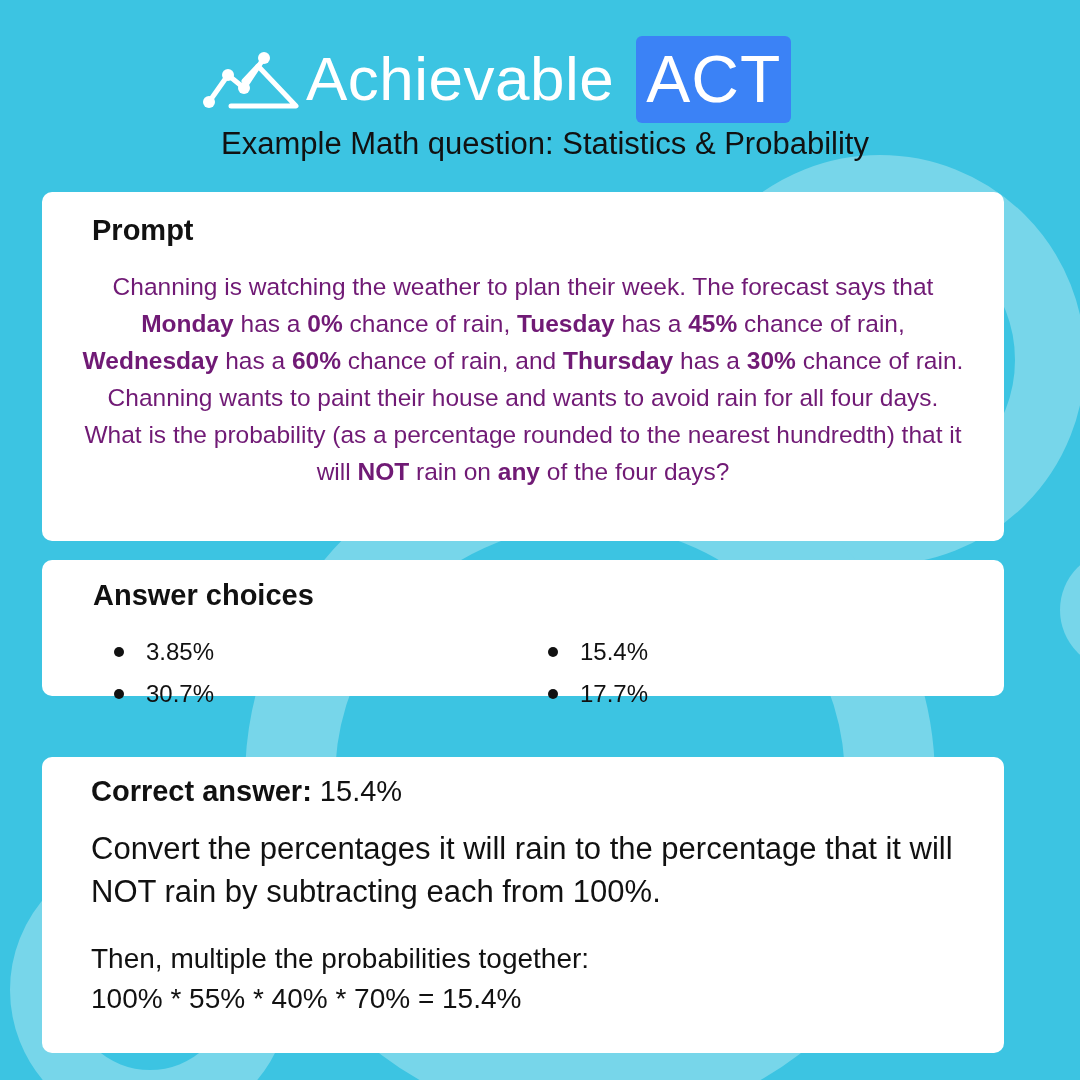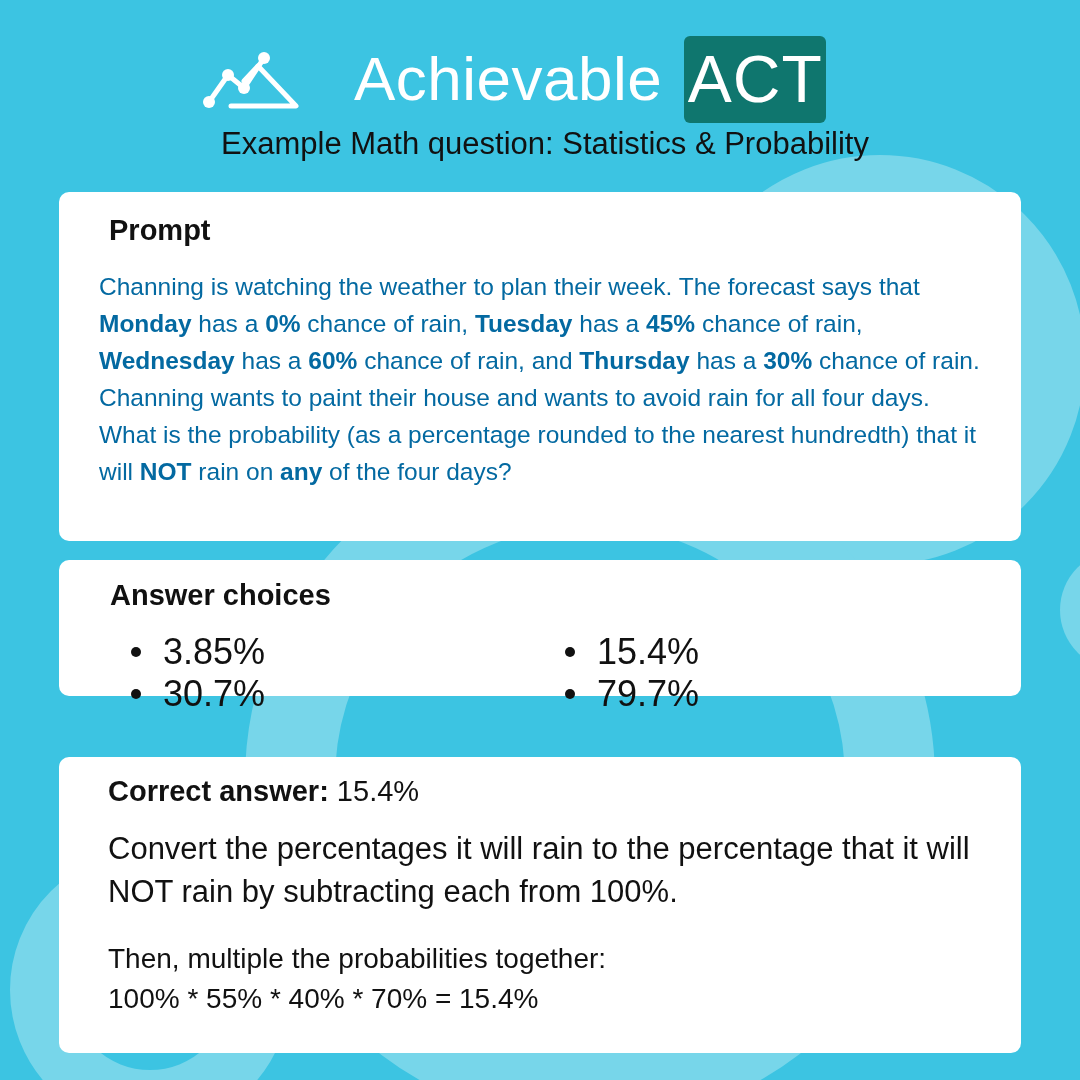--- a/index.html
+++ b/index.html
@@ -12,51 +12,51 @@
     }
     .bg-deco { position: absolute; left: 0; top: 0; width: 1080px; height: 1080px; z-index: 0; }
     .header { position: absolute; left: 0; top: 0; width: 1080px; height: 180px; z-index: 1; }
     .logo-row {
       position: absolute; left: 200px; top: 35px; height: 88px;
       display: flex; align-items: center;
     }
     .logo-icon { width: 100px; height: 66px; margin-right: 6px; }
     .brand-name {
       color: #fff; font-size: 62px; font-weight: 400; letter-spacing: 0.5px;
-      line-height: 1; margin-right: 22px; margin-left: 48px;
+      line-height: 1; margin-right: 22px;
     }
     .act-badge {
-      background: #0f766e; color: #fff; font-size: 66px; font-weight: 400;
-      width: 142px; height: 87px; border-radius: 6px;
+      background: #3b82f6; color: #fff; font-size: 66px; font-weight: 400;
+      width: 155px; height: 87px; border-radius: 6px;
       display: flex; align-items: center; justify-content: center; letter-spacing: 1px;
     }
     .subtitle {
       position: absolute; left: 5px; width: 1080px; top: 126px; text-align: center;
       font-size: 31px; color: #111; font-weight: 400;
     }
     .card {
-      position: absolute; left: 59px; width: 962px; background: #fff;
+      position: absolute; left: 42px; width: 962px; background: #fff;
       border-radius: 10px; z-index: 1;
     }
     .card-prompt { top: 192px; height: 349px; }
     .card-choices { top: 560px; height: 136px; }
     .card-answer { top: 757px; height: 296px; padding-left: 44px; }
     .card h2 { font-size: 29px; font-weight: 700; color: #111; }
     .card-prompt h2 { position: absolute; left: 50px; top: 22px; }
     .prompt-body {
       position: absolute; left: 40px; right: 40px; top: 76px;
-      text-align: left; font-size: 24.5px; line-height: 37px; color: #0369a1;
+      text-align: center; font-size: 24.5px; line-height: 37px; color: #701a75;
     }
     .prompt-body b { font-weight: 700; }
     .card-choices h2 { position: absolute; left: 51px; top: 19px; }
     .choices {
       position: absolute; left: 72px; top: 73px; width: 860px;
       display: grid; grid-template-columns: 434px 400px; row-gap: 4px;
     }
-    .choice { display: flex; align-items: center; font-size: 36px; line-height: 38px; }
+    .choice { display: flex; align-items: center; font-size: 24px; line-height: 38px; }
     .bullet { width: 10px; height: 10px; border-radius: 50%; background: #111; margin-right: 22px; }
     .answer-line { position: absolute; left: 49px; top: 18px; font-size: 29px; }
     .answer-line .label { font-weight: 700; }
     .explain1 {
       position: absolute; left: 49px; top: 70px; right: 40px;
       font-size: 31px; line-height: 43px;
     }
     .explain2 {
       position: absolute; left: 49px; top: 182px; right: 40px;
       font-size: 28px; line-height: 40px;
@@ -109,21 +109,21 @@
     <div class="choice">
       <span class="bullet"></span>
       <span>15.4%</span>
     </div>
     <div class="choice">
       <span class="bullet"></span>
       <span>30.7%</span>
     </div>
     <div class="choice">
       <span class="bullet"></span>
-      <span>79.7%</span>
+      <span>17.7%</span>
     </div>
   </div>
 </div>
 
 <div class="card card-answer">
   <div class="answer-line">
     <span class="label">Correct answer:</span><span> 15.4%</span>
   </div>
   <p class="explain1">Convert the percentages it will rain to the percentage that it will NOT rain by subtracting each from 100%.</p>
   <div class="explain2">

